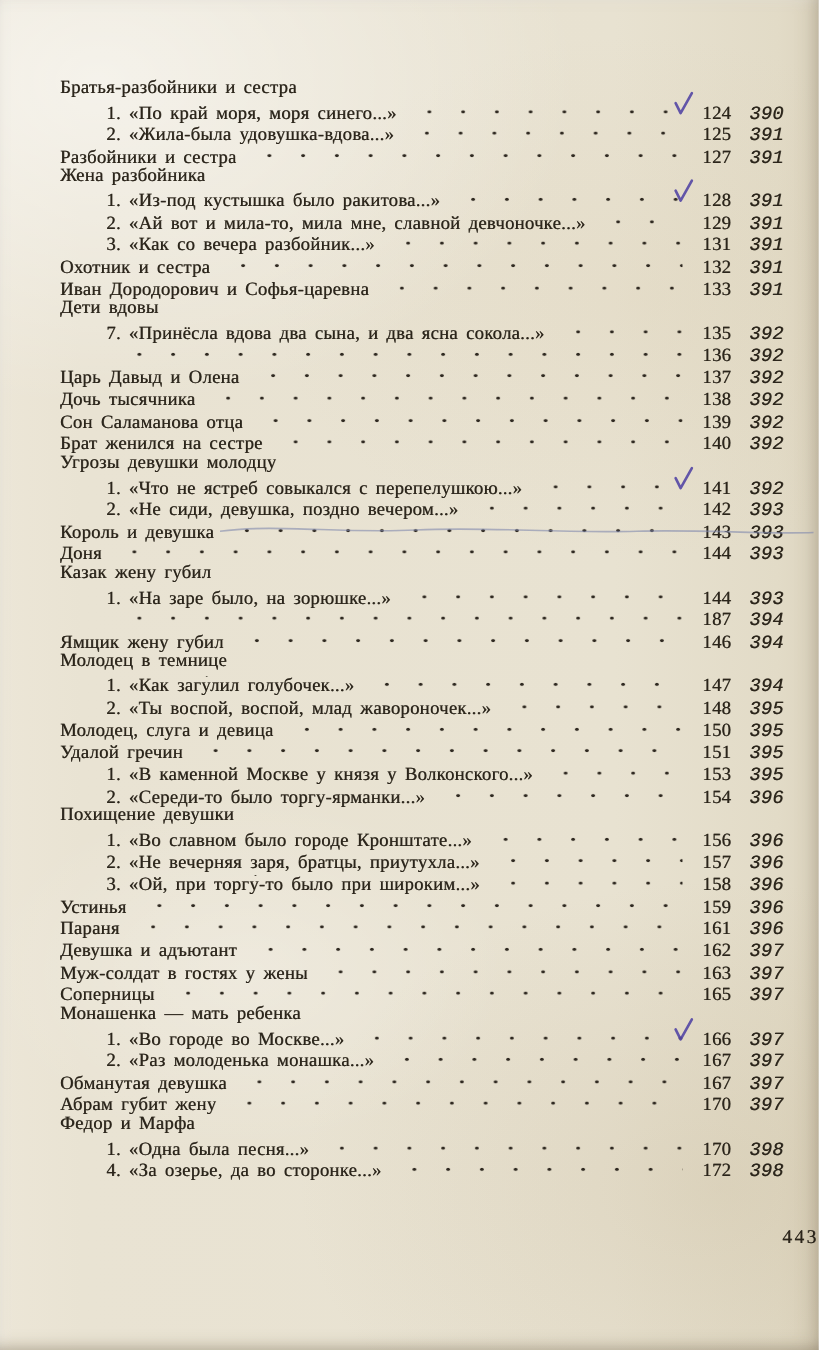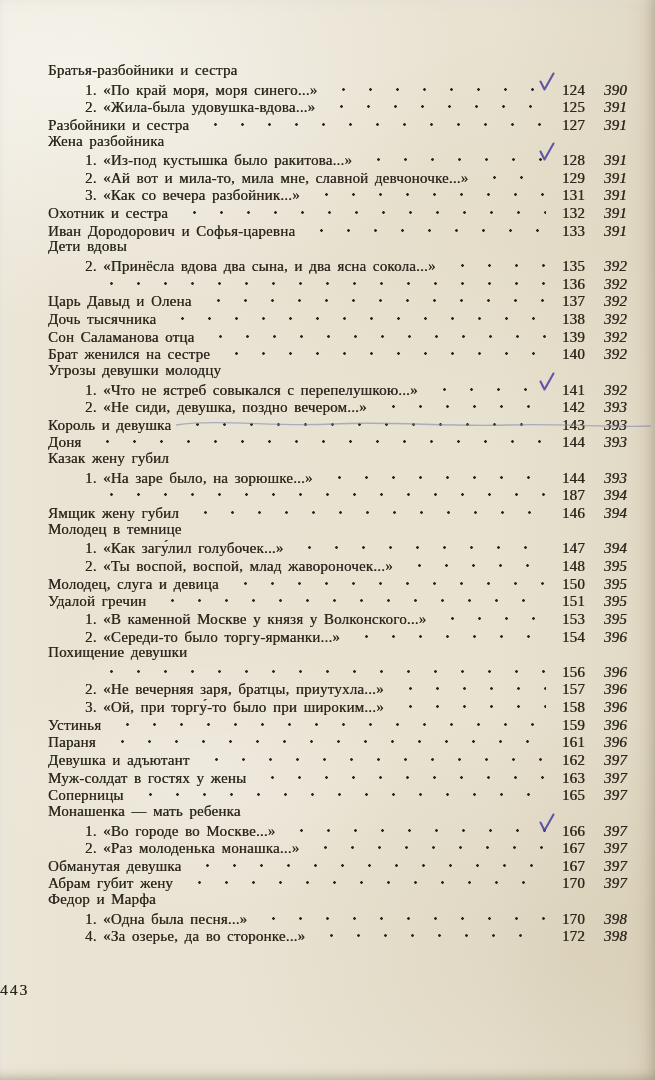--- a/index.html
+++ b/index.html
@@ -34,25 +34,25 @@
   .row.sub{padding-left:37px;}
   .title{flex:0 1 auto;overflow:hidden;}
   .leader{
     flex:1 1 0;min-width:0;height:1em;margin:0 5px 0 7px;align-self:baseline;
     background-image:radial-gradient(circle,#2e2820 1.25px,rgba(0,0,0,0) 1.5px);
     background-size:27px 5px;background-repeat:repeat-x;
     background-position:6px calc(100% - 3px);
   }
   .nums{display:flex;flex:0 0 auto;position:relative;align-items:center;}
   .num1{width:34px;text-align:right;}
-  .num2{width:38px;text-align:right;font-style:italic;margin-left:4px;}
+  .num2{width:38px;text-align:right;font-style:italic;margin-left:4px;font-family:Liberation Mono, monospace;}
   .check{position:absolute;left:-13px;top:-10px;pointer-events:none;}
   .penline{position:absolute;left:128px;right:-24px;top:1px;height:15px;pointer-events:none;}
   .folio{
-    position:absolute;top:981px;left:0;width:655px;text-align:left;
+    position:absolute;top:981px;left:0;width:655px;text-align:right;
     font-size:15.5px;letter-spacing:2px;
     text-shadow:0.35px 0 0.25px rgba(43,37,27,0.75);
   }
 </style>
 </head>
 <body>
 
 <div class="paper"></div>
 
 <div class="toc">
@@ -150,21 +150,21 @@
       <span class="num1">133</span>
       <span class="num2">391</span>
     </span>
 
   </div>
     <div class="row header">
     <span class="title">Дети вдовы</span>
 
   </div>
     <div class="row sub">
-    <span class="title">2. «Принёсла вдова два сына, и два ясна сокола...»</span>
+    <span class="title">7. «Принёсла вдова два сына, и два ясна сокола...»</span>
     <span class="leader"></span>
     <span class="nums">
 
       <span class="num1">135</span>
       <span class="num2">392</span>
     </span>
 
   </div>
     <div class="row sub">
     <span class="leader"></span>
@@ -362,20 +362,21 @@
       <span class="num1">154</span>
       <span class="num2">396</span>
     </span>
 
   </div>
     <div class="row header">
     <span class="title">Похищение девушки</span>
 
   </div>
     <div class="row sub">
+    <span class="title">1. «Во славном было городе Кронштате...»</span>
     <span class="leader"></span>
     <span class="nums">
 
       <span class="num1">156</span>
       <span class="num2">396</span>
     </span>
 
   </div>
     <div class="row sub">
     <span class="title">2. «Не вечерняя заря, братцы, приутухла...»</span>

